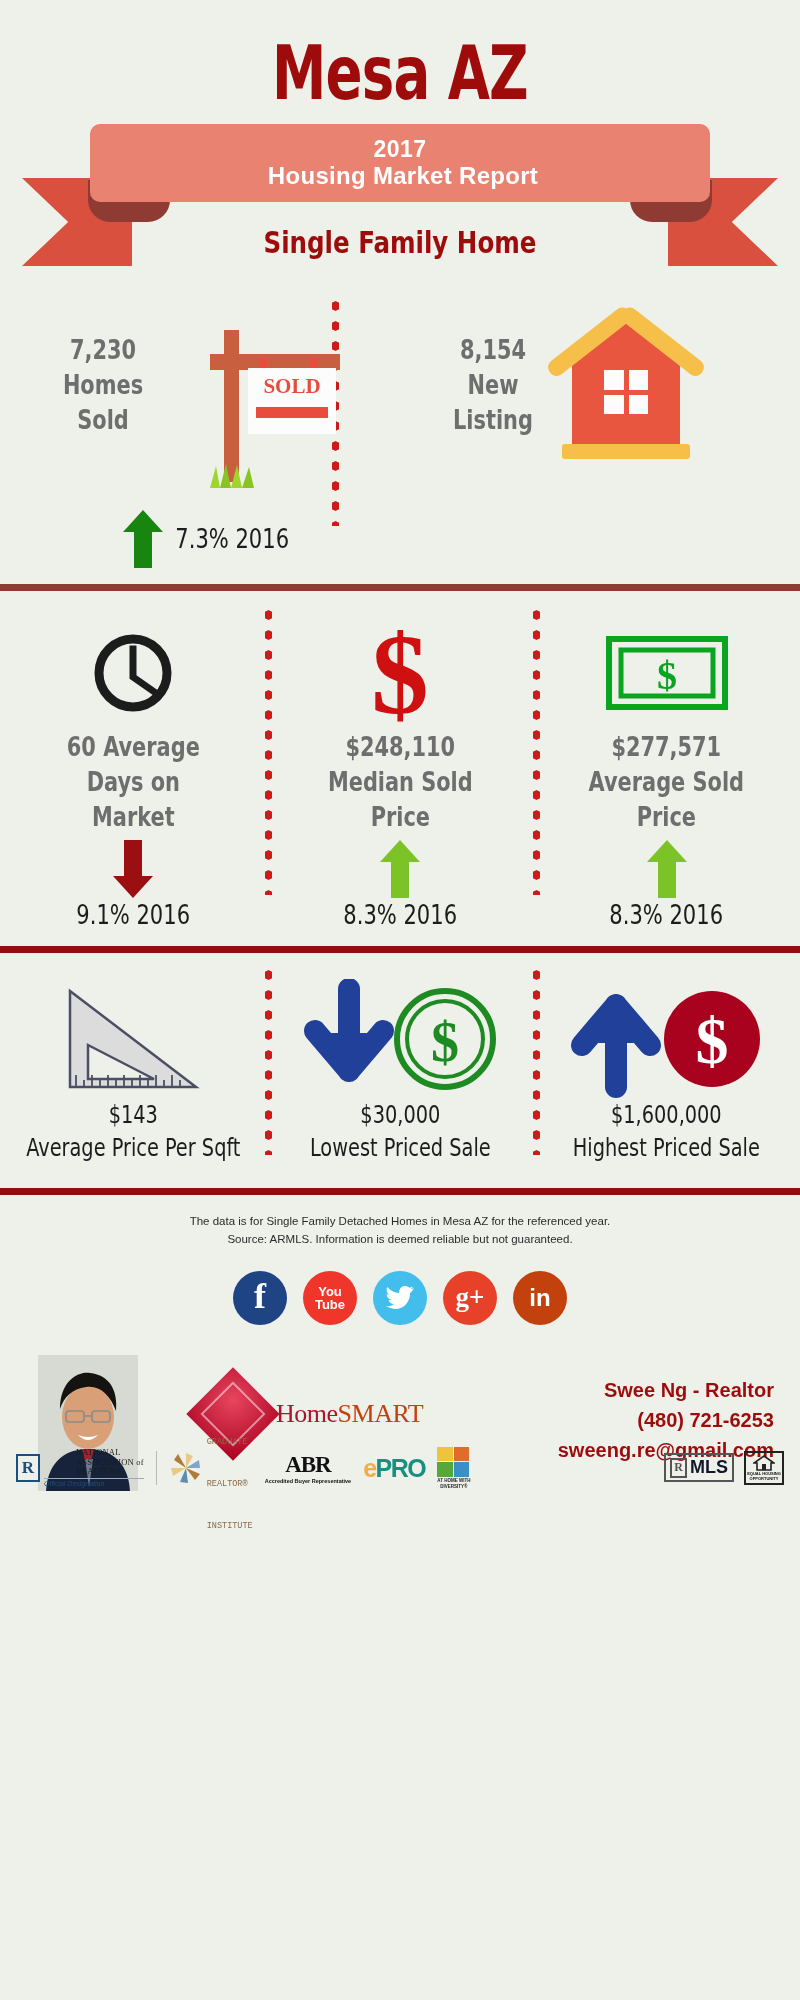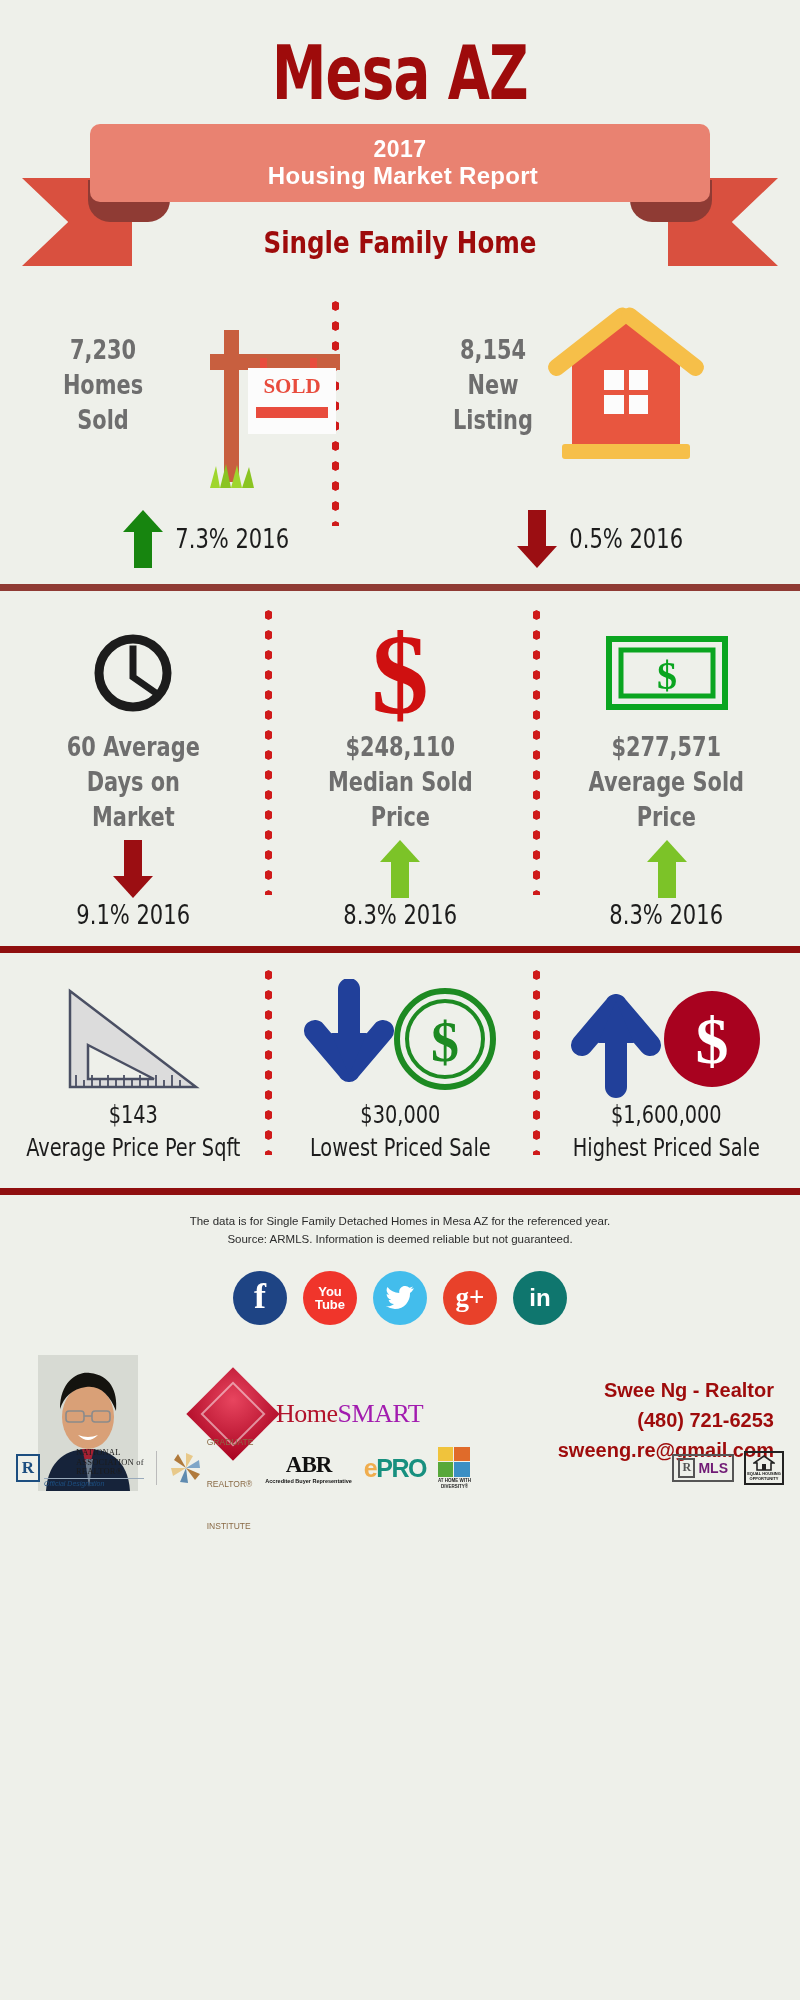--- a/index.html
+++ b/index.html
@@ -171,55 +171,55 @@
   .findhome .l1 { font-size: 28px; transform: scaleX(0.86); }
   .findhome .l2 { font-size: 31px; transform: scaleX(0.86); margin-top: 3px; }
 
   .socials { display: flex; justify-content: center; gap: 16px; margin-top: 22px; }
   .soc { width: 54px; height: 54px; border-radius: 50%; display: flex; align-items: center; justify-content: center;
          color: #fff; font-weight: bold; position: relative; }
   .soc-fb { background: #1e4484; }
   .soc-yt { background: #f0352b; }
   .soc-tw { background: #43bdec; }
   .soc-gp { background: #e8412a; }
-  .soc-li { background: #0f766e; text-align: right; }
+  .soc-li { background: #c2410c; text-align: right; }
   .soc-fb .g { font-family: "Liberation Serif", serif; font-size: 36px; line-height: 1; margin-top: -4px; }
   .soc-yt .g { font-size: 13px; line-height: 1.0; text-align: center; font-family: "Liberation Sans Narrow","Liberation Sans",sans-serif; }
   .soc-gp .g { font-size: 27px; font-family: "Liberation Serif", serif; }
   .soc-li .g { font-size: 24px; font-family: "Liberation Sans", sans-serif; }
 
   
   .footband { position: relative; height: 150px; margin-top: 30px; }
   .headshot {
     position: absolute; left: 38px; top: 0; width: 100px; height: 136px;
     background: linear-gradient(#d8dbd4, #c6cac2);
     overflow: hidden;
   }
   .homesmart { position: absolute; left: 200px; top: 26px; display: flex; align-items: center; gap: 10px; }
   .hs-diamond { width: 66px; height: 66px; background: #cf0a2c; transform: rotate(45deg); position: relative;
                 background: radial-gradient(circle at 35% 35%, #e8455f, #a8021f); }
   .hs-diamond .inner { position: absolute; inset: 10px; border: 2px solid rgba(255,255,255,.5); }
   .hs-word { font-family: "Liberation Serif", serif; font-size: 26px; letter-spacing: -0.5px; }
   .hs-word .home { color: #b2122b; }
-  .hs-word .smart { color: #a21caf; margin-top: 48px; }
+  .hs-word .smart { color: #c2410c; margin-top: 48px; }
   .contact {
     position: absolute; right: 26px; top: 20px; text-align: right;
     color: #9e0b0b; font-size: 20px; line-height: 1.5; font-weight: bold;
     font-family: "Liberation Sans", sans-serif;
   }
   .certs { position: absolute; left: 0; right: 0; bottom: 6px; height: 62px;
            display: flex; align-items: center; padding: 0 16px; gap: 12px; }
   .cert { display: flex; align-items: center; font-size: 7px; line-height: 1.15; }
   .cert-nar { gap: 4px; }
   .nar-box { width: 24px; height: 28px; border: 2px solid #1c4e80; display:flex;align-items:center;justify-content:center;
              color:#1c4e80;font-family:"Liberation Serif",serif;font-weight:bold;font-size:17px; }
   .nar-txt { font-family: "Liberation Serif", serif; color: #1c1c1c; font-size: 8.5px; letter-spacing: .2px; margin-left: 32px; }
   .nar-sub { color: #1c4e80; font-style: italic; font-size: 7px; border-top: 1px solid #9ab; margin-top:1px; padding-top:1px;}
   .vsep { width: 1px; height: 34px; background: #bbb; }
-  .gri-txt { font-family: Liberation Sans, sans-serif; color: #8a6a46; font-size: 8.5px; line-height:1.2;margin-top:32px; }
+  .gri-txt { font-family: Liberation Mono, monospace; color: #8a6a46; font-size: 8.5px; line-height:1.2;margin-top:32px; }
   .abr-wrap { text-align: center; }
   .abr-main { font-family: "Liberation Serif", serif; font-weight: bold; font-size: 23px; color: #111; letter-spacing: -1px; }
   .abr-sub { font-size: 5.5px; font-weight: bold; color: #111; }
   .epro { font-family: "Liberation Sans", sans-serif; font-weight: bold; font-size: 25px; letter-spacing: -1.5px; }
   .epro .e { color: #f0ad4e; }
   .epro .p { color: #17907f; }
   .diversity { text-align:center; }
   .div-grid { width: 32px; height: 30px; display: grid; grid-template-columns: 1fr 1fr; grid-template-rows: 1fr 1fr; gap:1px; }
   .div-txt { font-size: 4.5px; font-weight: bold; color:#222; margin-top:1px; }
   .mls-group { margin-left: auto; display: flex; align-items: center; gap: 10px; }
@@ -291,27 +291,20 @@
         <div class="house">
           <div class="body"></div>
           <div class="peak"></div>
           <div class="roofL"></div>
           <div class="roofR"></div>
           <div class="win"></div>
           <div class="wv"></div>
           <div class="wh"></div>
           <div class="base"></div>
         </div>
-      </div>
-      <div class="change-row">
-        <div class="arrow down r-dark">
-          <div class="shaft"></div>
-            <div class="head"></div>
-        </div>
-        <div class="change-txt">0.5% 2016</div>
       </div>
     </div>
   </div>
 
   <div class="divider"></div>
 
   <div class="sec3col" style="padding-top:26px; padding-bottom:16px;">
     <div class="vdots" style="left:265px; top:14px; height:290px;"></div>
     <div class="vdots" style="left:533px; top:14px; height:290px;"></div>
 
@@ -539,21 +532,21 @@
           <div style="background:#57a83a"></div>
             <div style="background:#3b8fc4"></div>
         </div>
         <div class="div-txt">AT HOME WITH</div>
         <div class="div-txt">DIVERSITY®</div>
       </div>
 
       <div class="mls-group">
         <div class="mls-box">
           <div class="nar-box" style="width:17px;height:20px;font-size:12px;border-color:#555;color:#555;">R</div>
-          <span style="font-size:14px;font-weight:bold;color:#701a75;">MLS</span>
+          <span style="font-size:18px;font-weight:bold;color:#0f172a;">MLS</span>
         </div>
         <div class="eho-box">
           <svg width="22" height="16" viewBox="0 0 22 16">
             <path d="M11 1 L21 8 L18 8 L18 15 L4 15 L4 8 L1 8 Z" fill="none" stroke="#222" stroke-width="1.6"></path>
             <rect x="9" y="9" width="4" height="6" fill="#222"></rect>
           </svg>
           <div class="eho-t">EQUAL HOUSING</div>
           <div class="eho-t">OPPORTUNITY</div>
         </div>
       </div>

